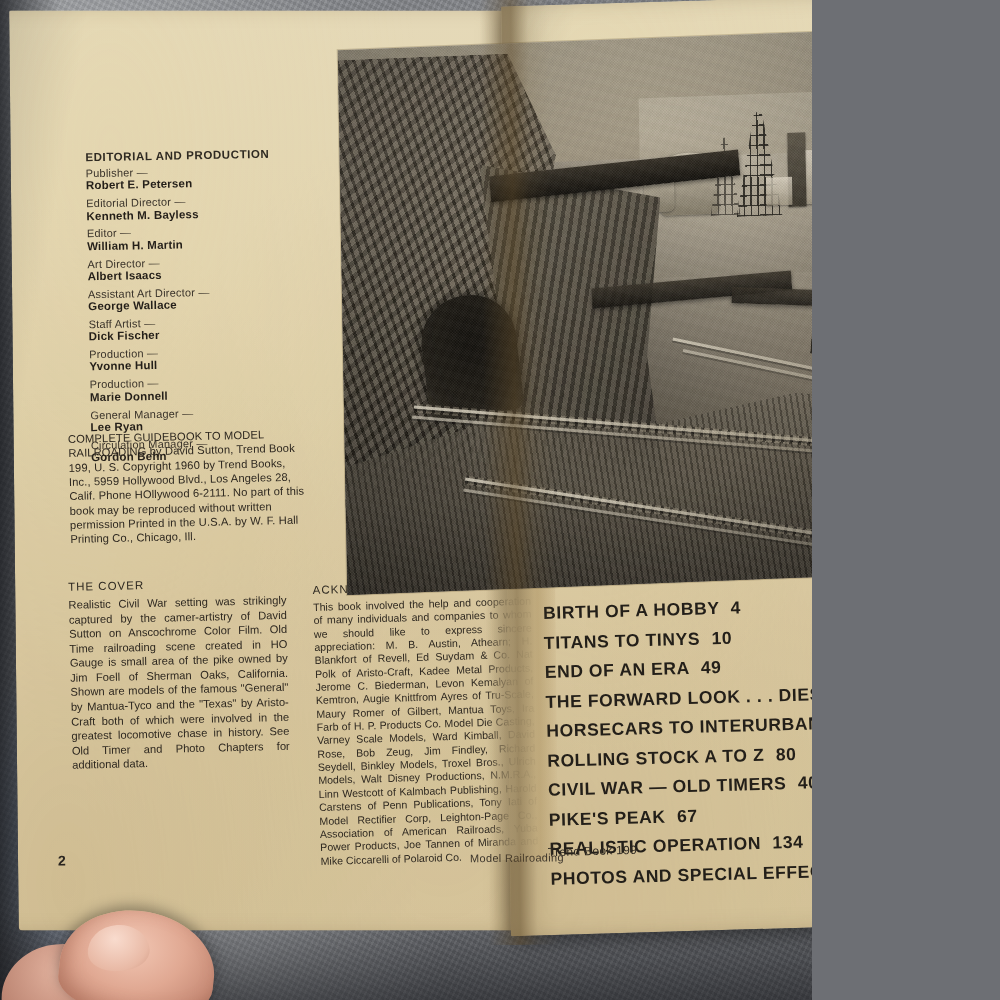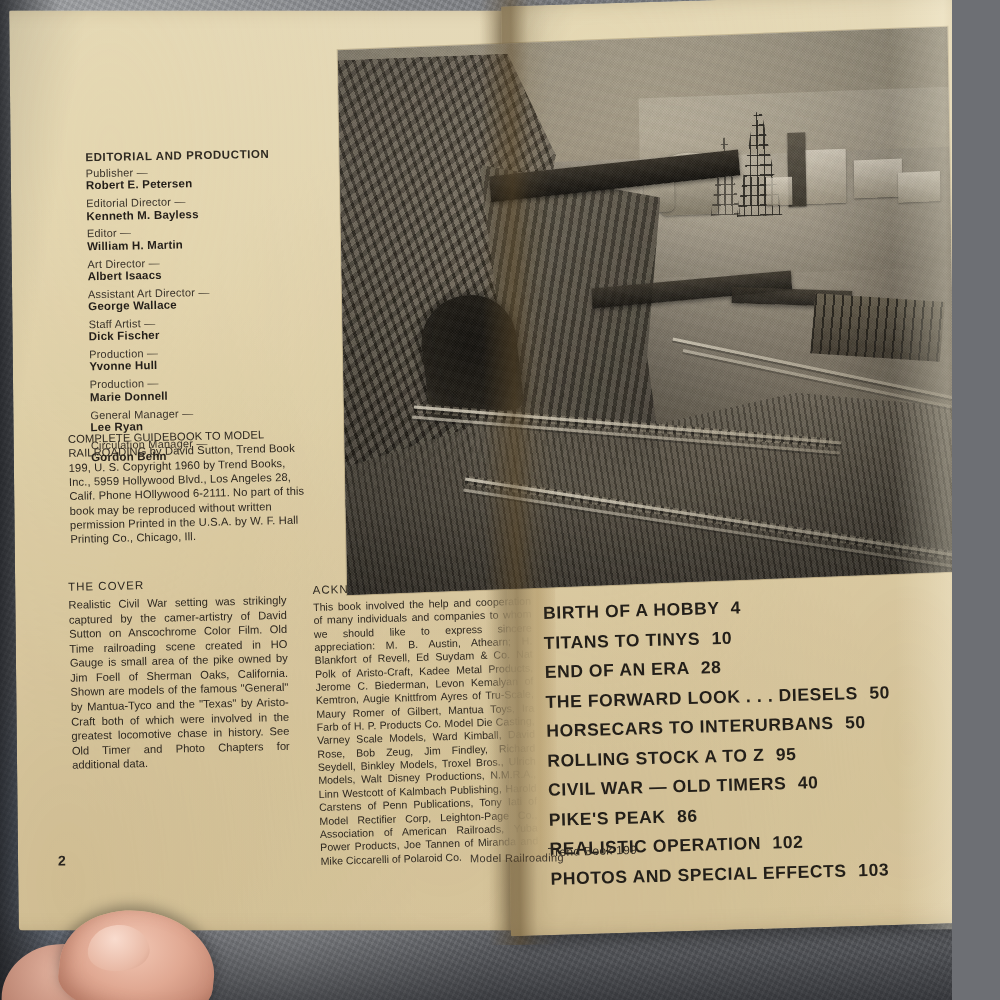--- a/index.html
+++ b/index.html
@@ -6,21 +6,21 @@
   html, body {
     margin: 0; padding: 0;
     width: 1000px; height: 1000px;
     overflow: hidden;
     background: #6d6f74;
     font-family: "Liberation Sans", sans-serif;
   }
 
   #scene {
     position: relative;
-    width: 952px; height: 1000px;
+    width: 812px; height: 1000px;
     overflow: hidden;
   }
 
   
   .bg {
     position: absolute; inset: 0;
     background:
       radial-gradient(circle at 12% 8%, rgba(255,255,255,0.20), transparent 22%),
       radial-gradient(circle at 80% 4%, rgba(255,255,255,0.12), transparent 20%),
       radial-gradient(circle at 30% 96%, rgba(255,255,255,0.18), transparent 18%),
@@ -492,45 +492,45 @@
       <div class="toc-row">
         <span>BIRTH OF A HOBBY</span>
         <span class="pg">4</span>
       </div>
       <div class="toc-row">
         <span>TITANS TO TINYS</span>
         <span class="pg">10</span>
       </div>
       <div class="toc-row">
         <span>END OF AN ERA</span>
-        <span class="pg">28</span>
+        <span class="pg">49</span>
       </div>
       <div class="toc-row">
         <span>THE FORWARD LOOK . . . DIESELS</span>
         <span class="pg">50</span>
       </div>
       <div class="toc-row">
         <span>HORSECARS TO INTERURBANS</span>
         <span class="pg">50</span>
       </div>
       <div class="toc-row">
         <span>ROLLING STOCK A TO Z</span>
-        <span class="pg">95</span>
+        <span class="pg">80</span>
       </div>
       <div class="toc-row">
         <span>CIVIL WAR — OLD TIMERS</span>
         <span class="pg">40</span>
       </div>
       <div class="toc-row">
         <span>PIKE'S PEAK</span>
-        <span class="pg">86</span>
+        <span class="pg">67</span>
       </div>
       <div class="toc-row">
         <span>REALISTIC OPERATION</span>
-        <span class="pg">102</span>
+        <span class="pg">134</span>
       </div>
       <div class="toc-row">
         <span>PHOTOS AND SPECIAL EFFECTS</span>
         <span class="pg">103</span>
       </div>
     </div>
 
     <div id="imprint">Trend Book 199</div>
 
     <div class="gutter"></div>

